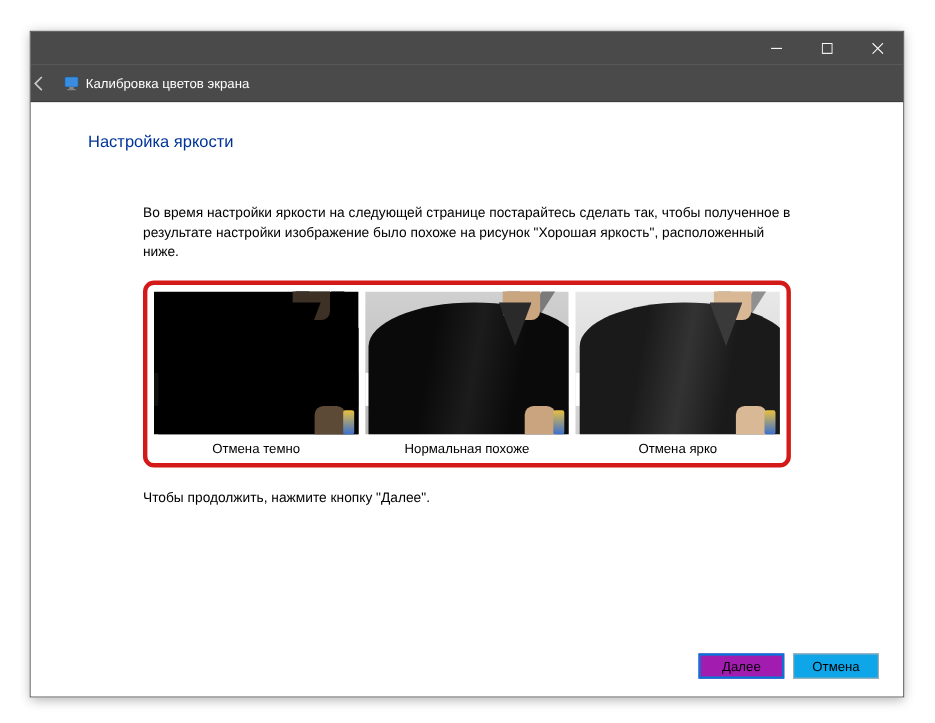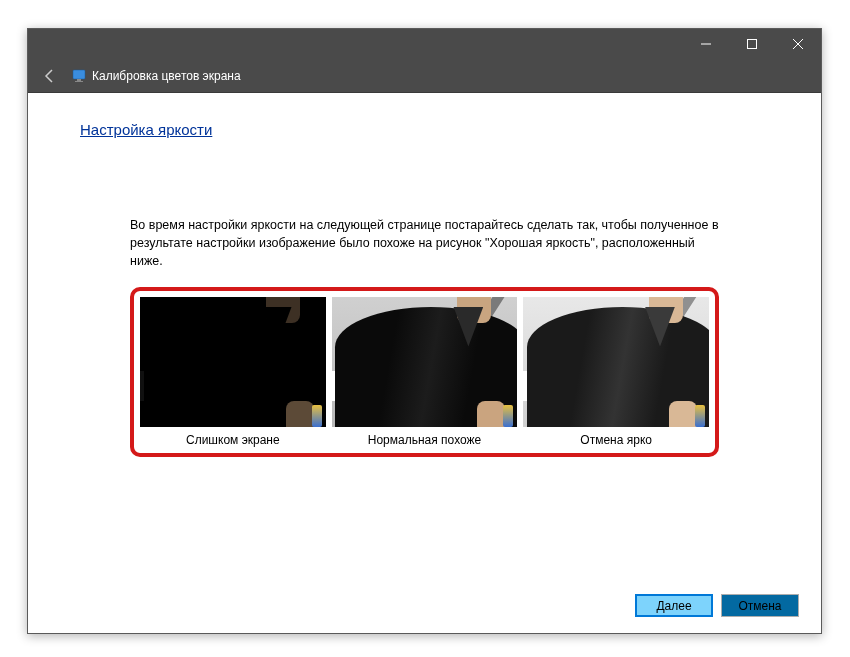--- a/index.html
+++ b/index.html
@@ -36,39 +36,37 @@
     align-items: center;
     justify-content: center;
     color: #fff;
   }
   .titlebar-btn svg { width: 10px; height: 10px; }
   .navbar {
     height: 34px;
     background: #4a4a4a;
     display: flex;
     align-items: center;
-    padding-left: 14px;
     gap: 14px;
     border-bottom: 1px solid #3a3a3a;
   }
   .back-btn { width: 16px; height: 16px; display:flex; align-items:center; justify-content:center;}
   .nav-title { color: #fff; font-size: 12px; display:flex; align-items:center; gap:6px;}
   .monitor-icon { width:14px; height:14px; }
   .content {
     flex: 1;
     background: #fff;
     padding: 28px 52px 0 52px;
     position: relative;
   }
   .heading {
     color: #003399;
     font-size: 15px;
-    margin-bottom: 60px;
+    margin-bottom: 28px;
     font-weight: 400;
-    text-decoration: underline;
   }
   .body-area { padding: 0 50px; }
   .desc {
     font-size: 12.5px;
     color: #000;
     line-height: 1.45;
     margin-bottom: 16px;
   }
   .samples-outline {
     border: 4px solid #d41919;
@@ -106,28 +104,28 @@
     position: absolute;
     bottom: 16px;
     right: 22px;
     display: flex;
     gap: 8px;
   }
   .btn {
     min-width: 78px;
     height: 23px;
     font-size: 12px;
-    background: #0369a1;
+    background: #0ea5e9;
     border: 1px solid #adadad;
     cursor: pointer;
     font-family: inherit;
   }
   .btn.primary {
     border: 2px solid #0078d7;
-    background: #7dd3fc;
+    background: #a21caf;
   }
 
   
   .bg-x {
     position:absolute; inset:0;
     background: linear-gradient(#d0d0d0,#b8b8b8);
   }
   .bg-x::after {
     content:"X";
     position:absolute;
@@ -268,21 +266,21 @@
               <div class="bg-x"></div>
               <div class="white-strip"></div>
               <div class="figure">
                 <div class="suit"></div>
                 <div class="neck"></div>
                 <div class="collar-v"></div>
                 <div class="hand"></div>
                 <div class="keychain"></div>
               </div>
             </div>
-            <div class="sample-label">Слишком экране</div>
+            <div class="sample-label">Отмена темно</div>
           </div>
 
           <div class="sample">
             <div class="sample-img s-normal">
               <div class="bg-x"></div>
               <div class="white-strip"></div>
               <div class="figure">
                 <div class="suit"></div>
                 <div class="neck"></div>
                 <div class="collar-v"></div>
@@ -304,20 +302,21 @@
                 <div class="hand"></div>
                 <div class="keychain"></div>
               </div>
             </div>
             <div class="sample-label">Отмена ярко</div>
           </div>
 
         </div>
       </div>
 
+      <div class="hint">Чтобы продолжить, нажмите кнопку "Далее".</div>
     </div>
 
     <div class="buttons">
       <button class="btn primary">Далее</button>
       <button class="btn">Отмена</button>
     </div>
   </div>
 
 </div>
 

